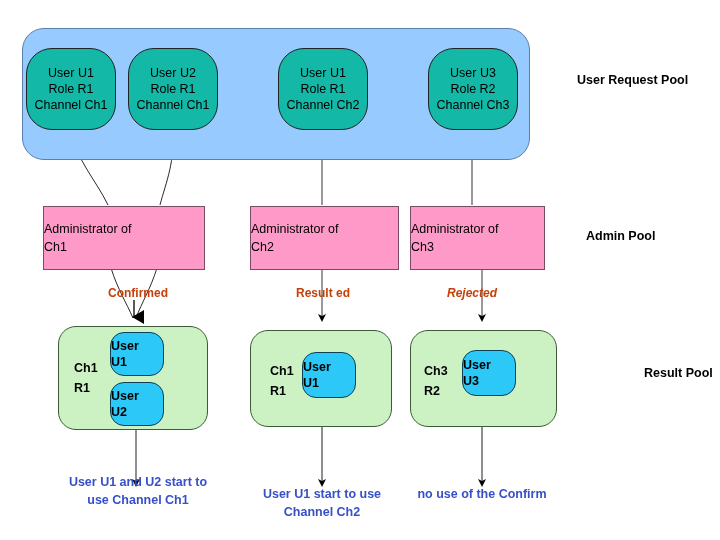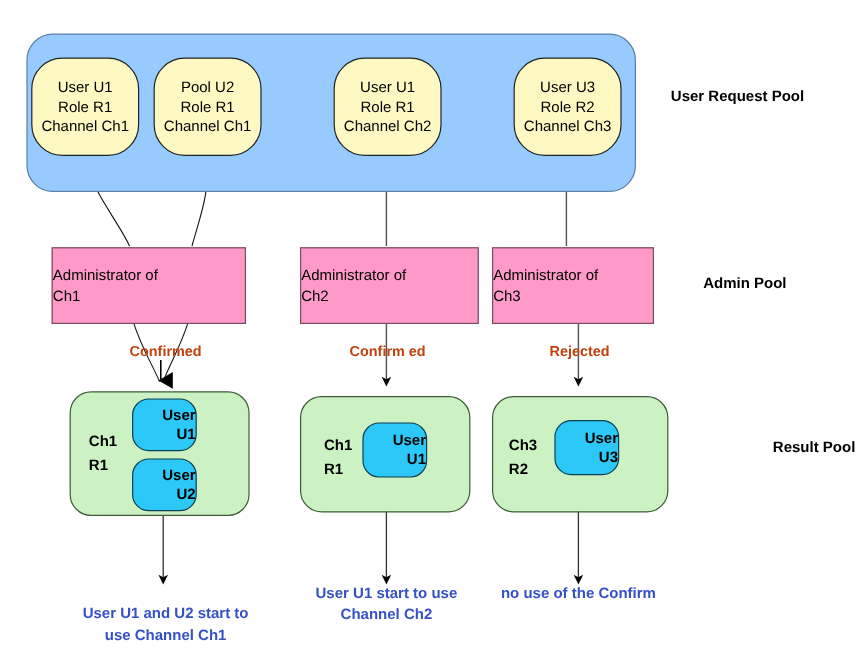--- a/index.html
+++ b/index.html
@@ -16,21 +16,21 @@
   #wires{position:absolute;left:0;top:0;width:720px;height:540px;z-index:1;}
 
   
   .pool-blue{
     position:absolute;left:22px;top:28px;width:506px;height:130px;
     background:#97cbff;border:1px solid #5a7fa8;border-radius:22px;
     z-index:2;
   }
   .req-bubble{
     position:absolute;z-index:3;
-    background:#fef9c3;border:1px solid #222;border-radius:26px;
+    background:#14b8a6;border:1px solid #222;border-radius:26px;
     display:flex;flex-direction:column;align-items:center;justify-content:center;
     font-size:12.5px;color:#000;line-height:16px;white-space:nowrap;
   }
   .req-bubble span{display:block;}
 
   
   .admin-box{
     position:absolute;z-index:3;
     background:#ff9ac8;border:1px solid #7a4a63;
     display:flex;flex-direction:column;align-items:flex-start;justify-content:center;
@@ -49,21 +49,21 @@
     background:#ccf2c4;border:1px solid #3b5c36;border-radius:18px;
   }
   .result-tag{
     position:absolute;z-index:4;
     font-size:12.5px;font-weight:bold;color:#000;line-height:20px;
     white-space:nowrap;text-align:left;
   }
   .user-chip{
     position:absolute;z-index:3;
     background:#2cc8f7;border:1px solid #0d3f55;border-radius:14px;
-    display:flex;flex-direction:column;align-items:flex-end;justify-content:center;
+    display:flex;flex-direction:column;align-items:flex-start;justify-content:center;
     font-size:12.5px;font-weight:bold;color:#000;line-height:16px;
     white-space:nowrap;
   }
 
   
   .caption{
     position:absolute;z-index:4;
     color:#3650c8;font-size:12.5px;font-weight:bold;line-height:18px;
     text-align:center;
   }
@@ -112,21 +112,21 @@
 
   <div class="pool-blue"></div>
 
   <div class="req-bubble" style="left:26px;top:48px;width:88px;height:80px;">
     <span>User  U1</span>
     <span>Role R1</span>
     <span>Channel Ch1</span>
   </div>
 
   <div class="req-bubble" style="left:128px;top:48px;width:88px;height:80px;">
-    <span>Pool  U2</span>
+    <span>User  U2</span>
     <span>Role R1</span>
     <span>Channel Ch1</span>
   </div>
 
   <div class="req-bubble" style="left:278px;top:48px;width:88px;height:80px;">
     <span>User  U1</span>
     <span>Role R1</span>
     <span>Channel Ch2</span>
   </div>
 
@@ -145,22 +145,22 @@
     <span>Administrator of</span>
     <span>Ch2</span>
   </div>
 
   <div class="admin-box" style="left:410px;top:206px;width:133px;height:62px;">
     <span>Administrator of</span>
     <span>Ch3</span>
   </div>
 
   <div class="edge-label" style="left:83px;top:286px;width:110px;">Confirmed</div>
-  <div class="edge-label" style="left:268px;top:286px;width:110px;">Confirm ed</div>
-  <div class="edge-label" style="left:428px;top:286px;width:110px;">Rejected</div>
+  <div class="edge-label" style="left:268px;top:286px;width:110px;">Result ed</div>
+  <div class="edge-label" style="left:417px;top:286px;width:110px;font-style:italic;">Rejected</div>
 
   <div class="result-box" style="left:58px;top:326px;width:148px;height:102px;"></div>
   <div class="result-tag" style="left:74px;top:358px;">
     <div>Ch1</div>
     <div>R1</div>
   </div>
   <div class="user-chip" style="left:110px;top:332px;width:52px;height:42px;">
     <span>User</span>
     <span>U1</span>
   </div>
@@ -182,29 +182,29 @@
   <div class="result-box" style="left:410px;top:330px;width:145px;height:95px;"></div>
   <div class="result-tag" style="left:424px;top:361px;">
     <div>Ch3</div>
     <div>R2</div>
   </div>
   <div class="user-chip" style="left:462px;top:350px;width:52px;height:44px;">
     <span>User</span>
     <span>U3</span>
   </div>
 
-  <div class="caption" style="left:40px;top:502px;width:196px;">
+  <div class="caption" style="left:40px;top:473px;width:196px;">
     <div>User U1 and U2 start to</div>
     <div>use Channel Ch1</div>
   </div>
   <div class="caption" style="left:232px;top:485px;width:180px;">
     <div>User U1  start to use</div>
     <div>Channel Ch2</div>
   </div>
   <div class="caption" style="left:400px;top:485px;width:164px;">
     <div>no use of the Confirm</div>
   </div>
 
-  <div class="pool-label" style="left:559px;top:73px;">User Request  Pool</div>
+  <div class="pool-label" style="left:577px;top:73px;">User Request  Pool</div>
   <div class="pool-label" style="left:586px;top:229px;">Admin  Pool</div>
   <div class="pool-label" style="left:614px;top:366px;margin-left:30px;">Result  Pool</div>
 
 </div>
 
 </body></html>

